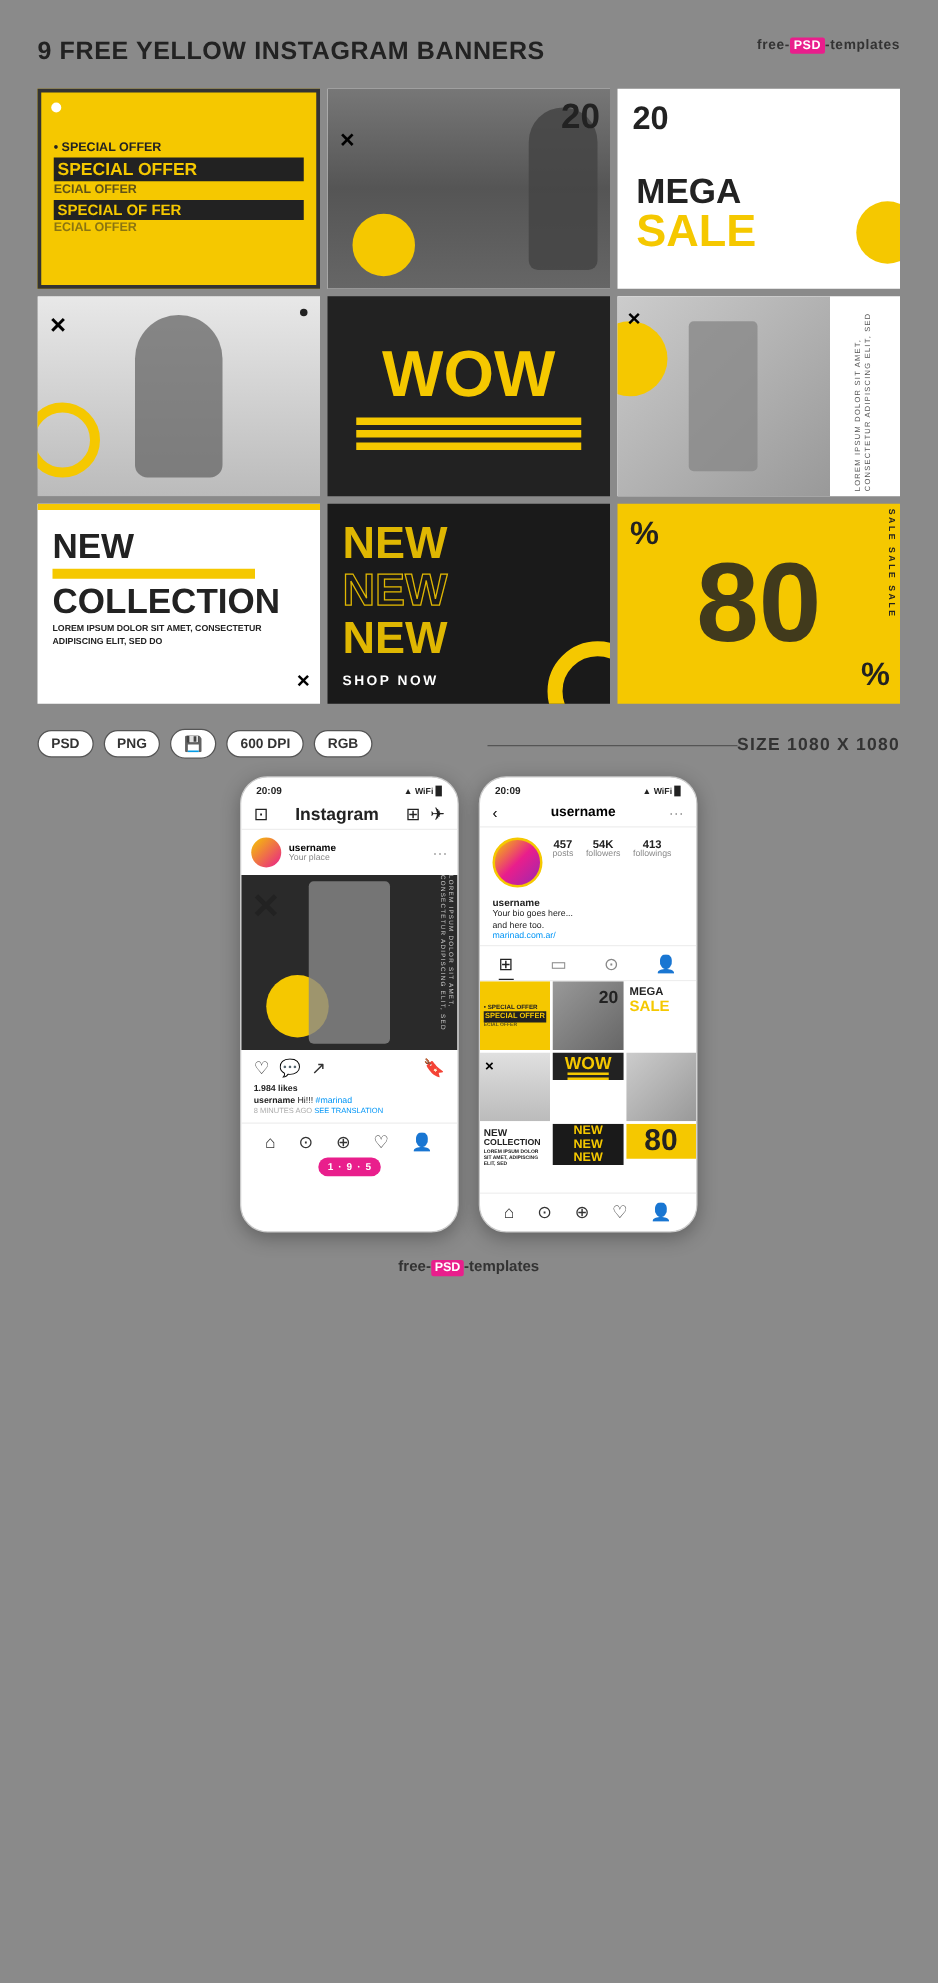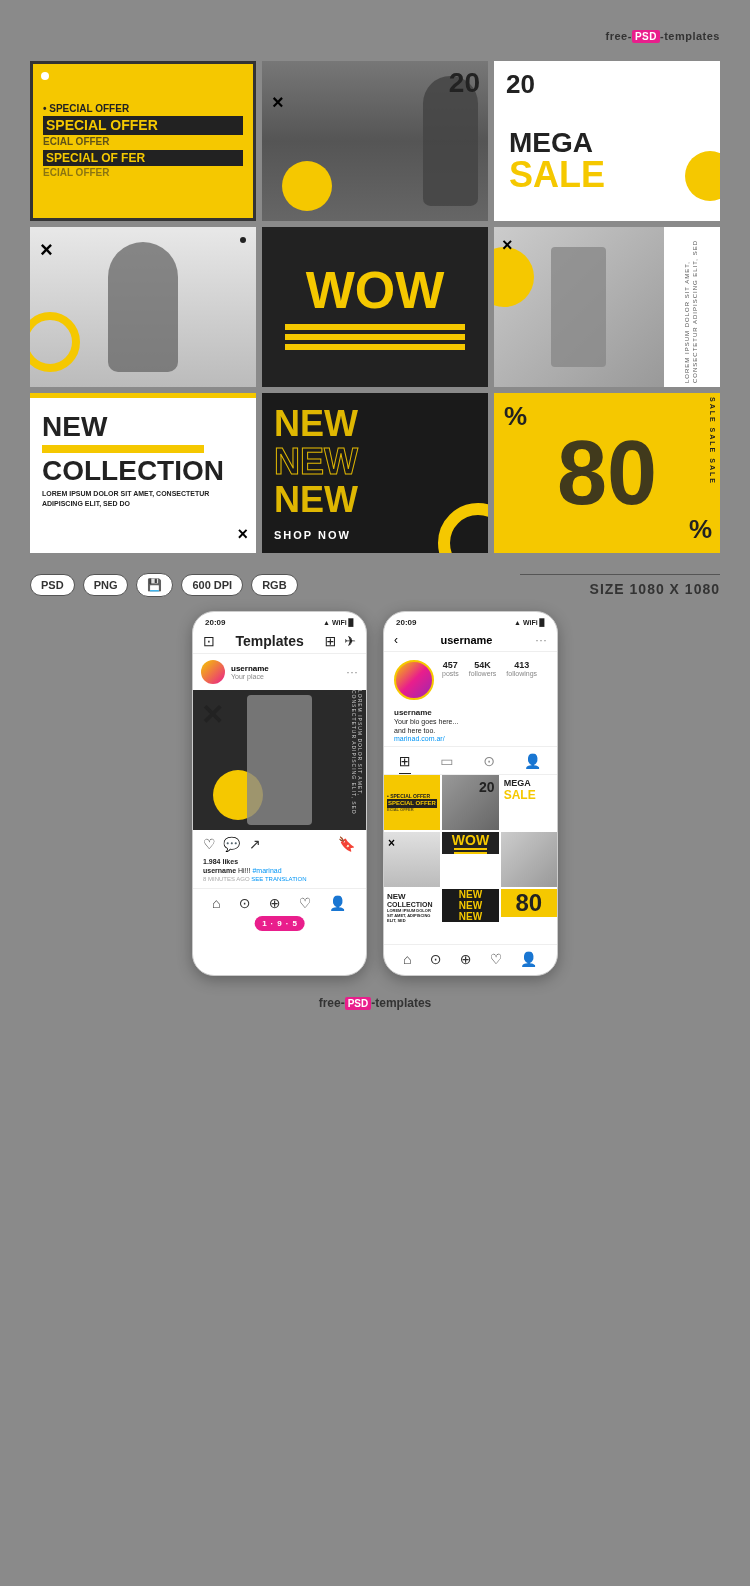--- a/index.html
+++ b/index.html
@@ -713,20 +713,21 @@
       display: block;
     }
   </style>
 </head>
 <body>
 
 <div class="page-wrapper">
 
   <div class="header">
     <div class="header-left">
+      <h1>9 FREE YELLOW INSTAGRAM BANNERS</h1>
     </div>
     <div class="logo-text">
       free-<span class="logo-psd">PSD</span>-templates
     </div>
   </div>
 
   <div class="banner-grid">
 
     <div class="banner-cell banner-special-offer">
       <div class="dot"></div>
@@ -822,38 +823,38 @@
   <div style="display:flex;align-items:center;margin:20px 0 14px;gap:10px;flex-wrap:wrap;">
     <div style="display:flex;gap:8px;align-items:center;">
       <div class="badge">PSD</div>
       <div class="badge">PNG</div>
       <div class="badge" style="display:flex;align-items:center;gap:3px;">
         <span style="font-size:12px;">💾</span>
       </div>
       <div class="badge">600 DPI</div>
       <div class="badge">RGB</div>
     </div>
-    <div style="margin-left:auto;display:flex;flex-direction:column;align-items:flex-end;">
+    <div style="margin-left:auto;display:flex;flex-direction:row;align-items:flex-end;">
       <div class="divider-line"></div>
       <div class="size-info">SIZE 1080 X 1080</div>
     </div>
   </div>
 
   <div class="phones-row">
 
     <div class="phone-mockup">
 
       <div class="phone-status-bar">
         <span>20:09</span>
         <div class="status-icons">▲ WiFi ▉</div>
       </div>
 
       <div class="phone-nav">
         <span class="nav-icon">⊡</span>
-        <span class="insta-logo">Templates</span>
+        <span class="insta-logo">Instagram</span>
         <div style="display:flex;gap:8px;">
           <span class="nav-icon">⊞</span>
           <span class="nav-icon">✈</span>
         </div>
       </div>
 
       <div class="post-header">
         <div style="display:flex;align-items:center;">
           <div class="avatar-small"></div>
           <div class="post-user-info">

